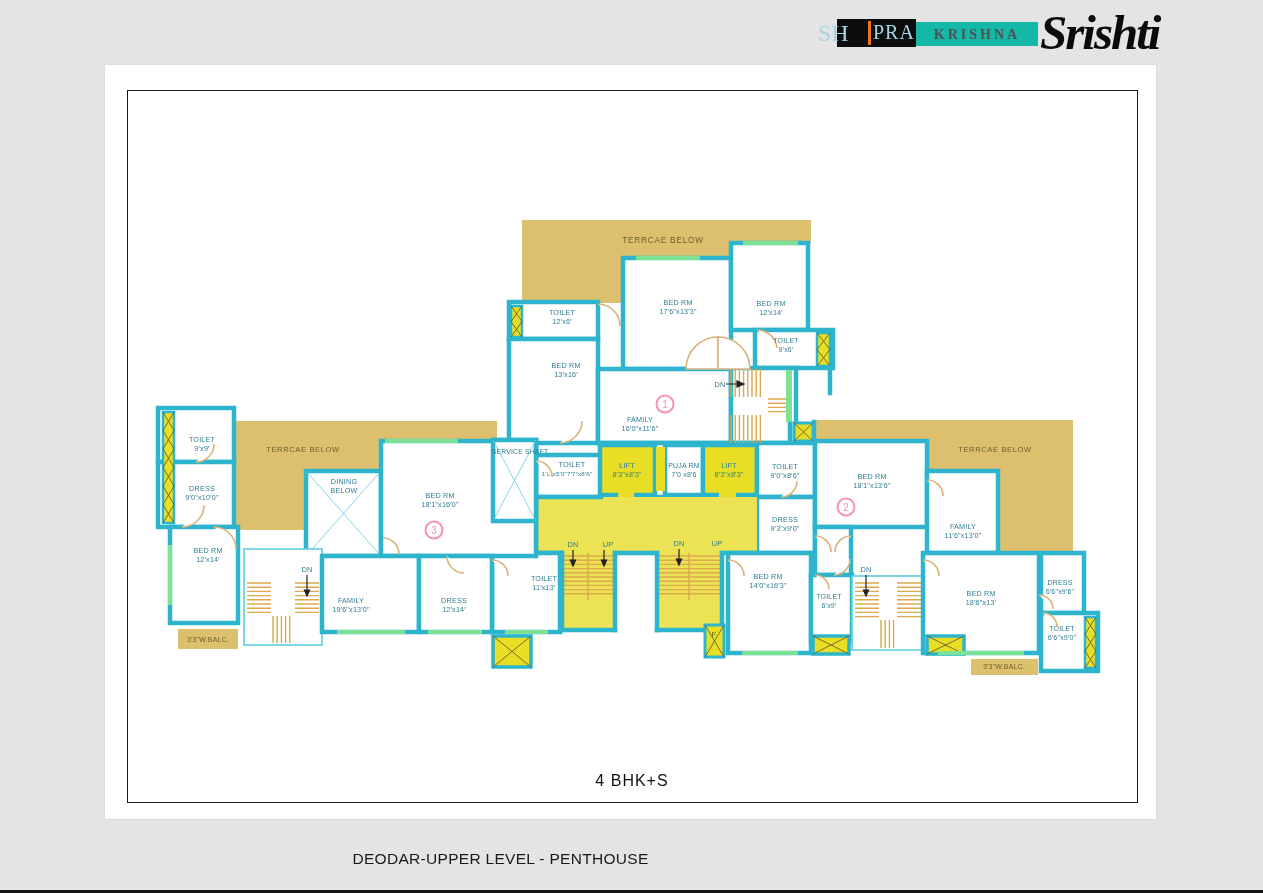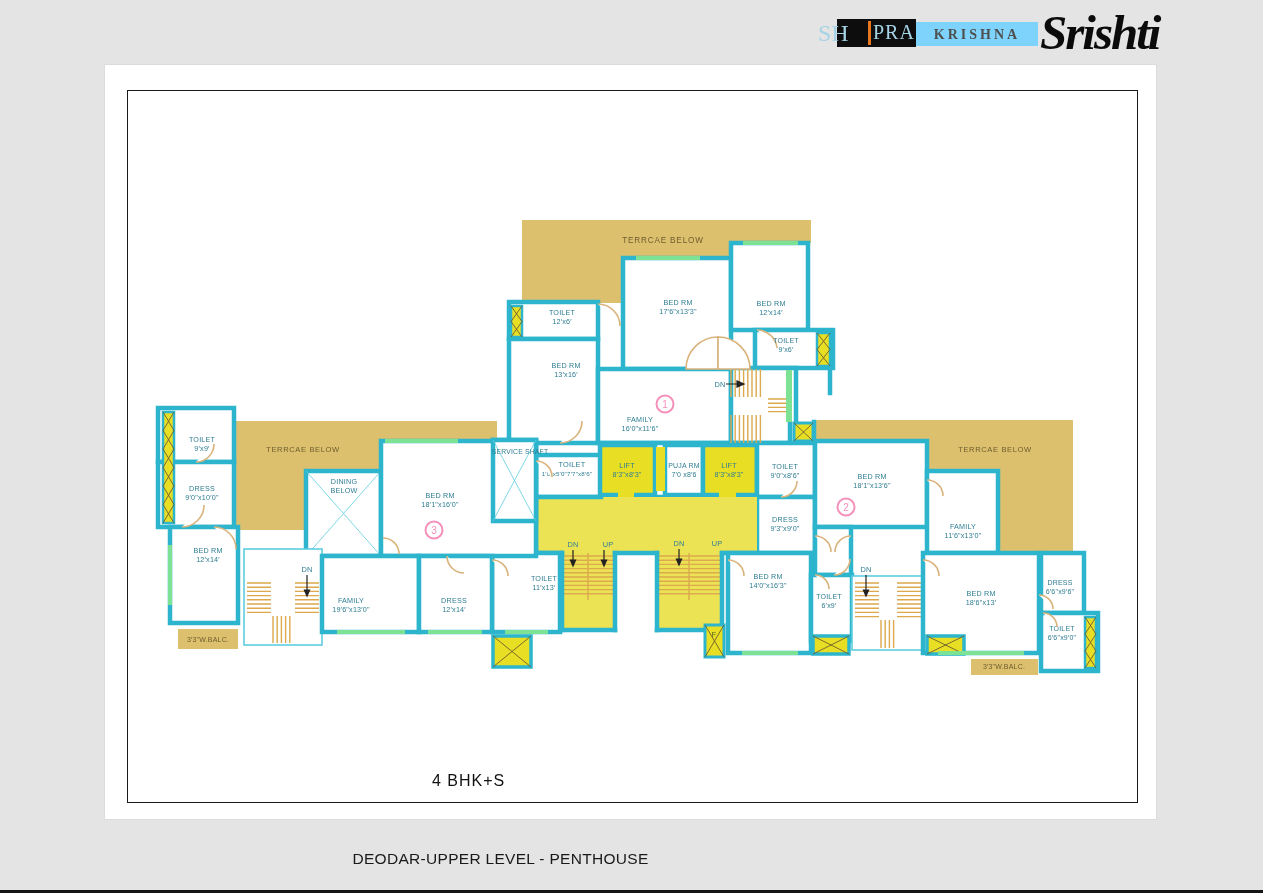--- a/index.html
+++ b/index.html
@@ -15,21 +15,21 @@
 <div class="abs" style="left:127px;top:90px;width:1009px;height:711px;border:1px solid #1a1a1a;background:#ffffff;"></div>
 
 <div class="abs" style="left:837px;top:19px;width:79px;height:28px;background:#0d0d0d;"></div>
 
 <div class="abs" style="left:818px;top:21px;width:28px;height:25px;color:#a5d4e6;font-family:'Liberation Serif',serif;font-size:24px;line-height:25px;letter-spacing:0px;">SH</div>
 
 <div class="abs" style="left:868px;top:21px;width:3px;height:24px;background:#e87820;"></div>
 
 <div class="abs" style="left:873px;top:20px;width:44px;height:25px;color:#a5d4e6;font-family:'Liberation Serif',serif;font-size:20px;line-height:25px;letter-spacing:1px;">PRA</div>
 
-<div class="abs" style="left:916px;top:22px;width:122px;height:24px;background:#7dd3fc;color:#4f4f4f;font-family:'Liberation Serif',serif;font-size:14px;font-weight:bold;text-align:center;line-height:25px;letter-spacing:3px;">KRISHNA</div>
+<div class="abs" style="left:916px;top:22px;width:122px;height:24px;background:#14b8a6;color:#4f4f4f;font-family:'Liberation Serif',serif;font-size:14px;font-weight:bold;text-align:center;line-height:25px;letter-spacing:3px;">KRISHNA</div>
 
 <div class="abs" style="left:1040px;top:8px;width:124px;height:52px;color:#0b0b0b;font-family:'Liberation Serif',serif;font-style:italic;font-weight:bold;font-size:49px;line-height:50px;letter-spacing:-2px;">Srishti</div>
 
 <svg class="abs" style="left:0;top:0;" width="1263" height="893" viewBox="0 0 1263 893">
 
 <path d="M522 220 H811 V243 H731 V259 H623 V303 H522 Z" fill="#dcc06e"></path>
 
 <text x="663" y="243" fill="#6d5d2e" font-size="8.2" text-anchor="middle" letter-spacing="0.8" font-family="Liberation Sans, sans-serif"><tspan x="663" dy="0">TERRCAE  BELOW</tspan></text>
 
 <rect x="234" y="421" width="263" height="109" fill="#dcc06e"></rect>
@@ -331,17 +331,17 @@
 <text x="678" y="305" fill="#2e7d92" font-size="7.2" text-anchor="middle" letter-spacing="0.2" font-family="Liberation Sans, sans-serif"><tspan x="678" dy="0">BED  RM</tspan><tspan x="678" dy="8.8">17′6"x13′3"</tspan></text>
 
 <text x="771" y="306" fill="#2e7d92" font-size="7.2" text-anchor="middle" letter-spacing="0.2" font-family="Liberation Sans, sans-serif"><tspan x="771" dy="0">BED  RM</tspan><tspan x="771" dy="8.8">12′x14′</tspan></text>
 
 <text x="786" y="343" fill="#2e7d92" font-size="7.0" text-anchor="middle" letter-spacing="0.2" font-family="Liberation Sans, sans-serif"><tspan x="786" dy="0">TOILET</tspan><tspan x="786" dy="8.6">9′x6′</tspan></text>
 
 <text x="640" y="422" fill="#2e7d92" font-size="7.2" text-anchor="middle" letter-spacing="0.2" font-family="Liberation Sans, sans-serif"><tspan x="640" dy="0">FAMILY</tspan><tspan x="640" dy="8.8">16′0"x11′6"</tspan></text>
 
 </svg>
 
-<div class="abs" style="left:432px;top:772px;width:400px;font-size:16px;color:#111;letter-spacing:1px;">4 BHK+S</div>
+<div class="abs" style="left:432px;top:772px;width:400px;text-align:center;font-size:16px;color:#111;letter-spacing:1px;">4 BHK+S</div>
 
 <div class="abs" style="left:0;top:850px;width:1001px;text-align:center;font-size:15.5px;color:#191919;letter-spacing:0.3px;">DEODAR-UPPER LEVEL - PENTHOUSE</div>
 
 <div class="abs" style="left:0;top:890px;width:1263px;height:3px;background:#151515;"></div>
 
 </body></html>

